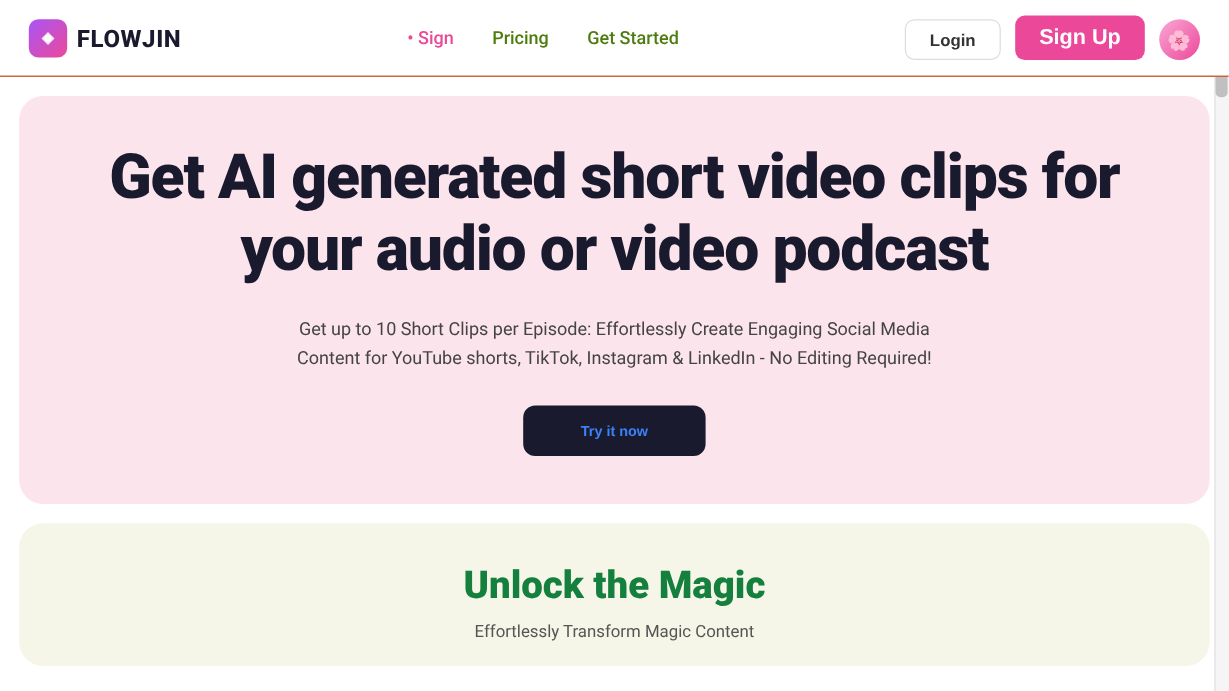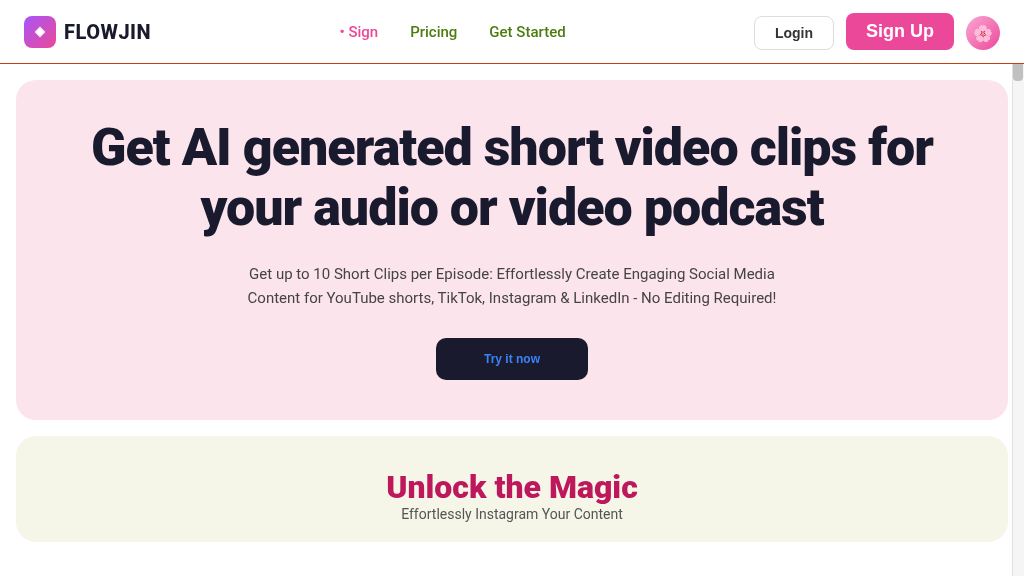--- a/index.html
+++ b/index.html
@@ -186,22 +186,22 @@
       background: #f5f5e8;
       margin: 16px 16px 0 16px;
       border-radius: 20px;
       padding: 32px 40px 20px;
       text-align: center;
     }
 
     .unlock-title {
       font-size: 32px;
       font-weight: 900;
-      color: #be185d;
-      margin-bottom: 0;
+      color: #15803d;
+      margin-bottom: 13px;
     }
 
     .unlock-subtitle {
       font-size: 14px;
       color: #555;
     }
 
     .main-content {
       position: relative;
       overflow: hidden;
@@ -243,20 +243,20 @@
 <div class="main-content">
 
   <section class="hero-section">
     <h1 class="hero-title">Get AI generated short video clips for your audio or video podcast</h1>
     <p class="hero-subtitle">Get up to 10 Short Clips per Episode: Effortlessly Create Engaging Social Media Content for YouTube shorts, TikTok, Instagram &amp; LinkedIn - No Editing Required!</p>
     <button class="btn-try">Try it now</button>
   </section>
 
   <section class="unlock-section">
     <h2 class="unlock-title">Unlock the Magic</h2>
-    <p class="unlock-subtitle">Effortlessly Instagram Your Content</p>
+    <p class="unlock-subtitle">Effortlessly Transform Magic Content</p>
   </section>
 
 </div>
 
 <div class="scrollbar">
   <div class="scrollbar-thumb"></div>
 </div>
 
 </body></html>

